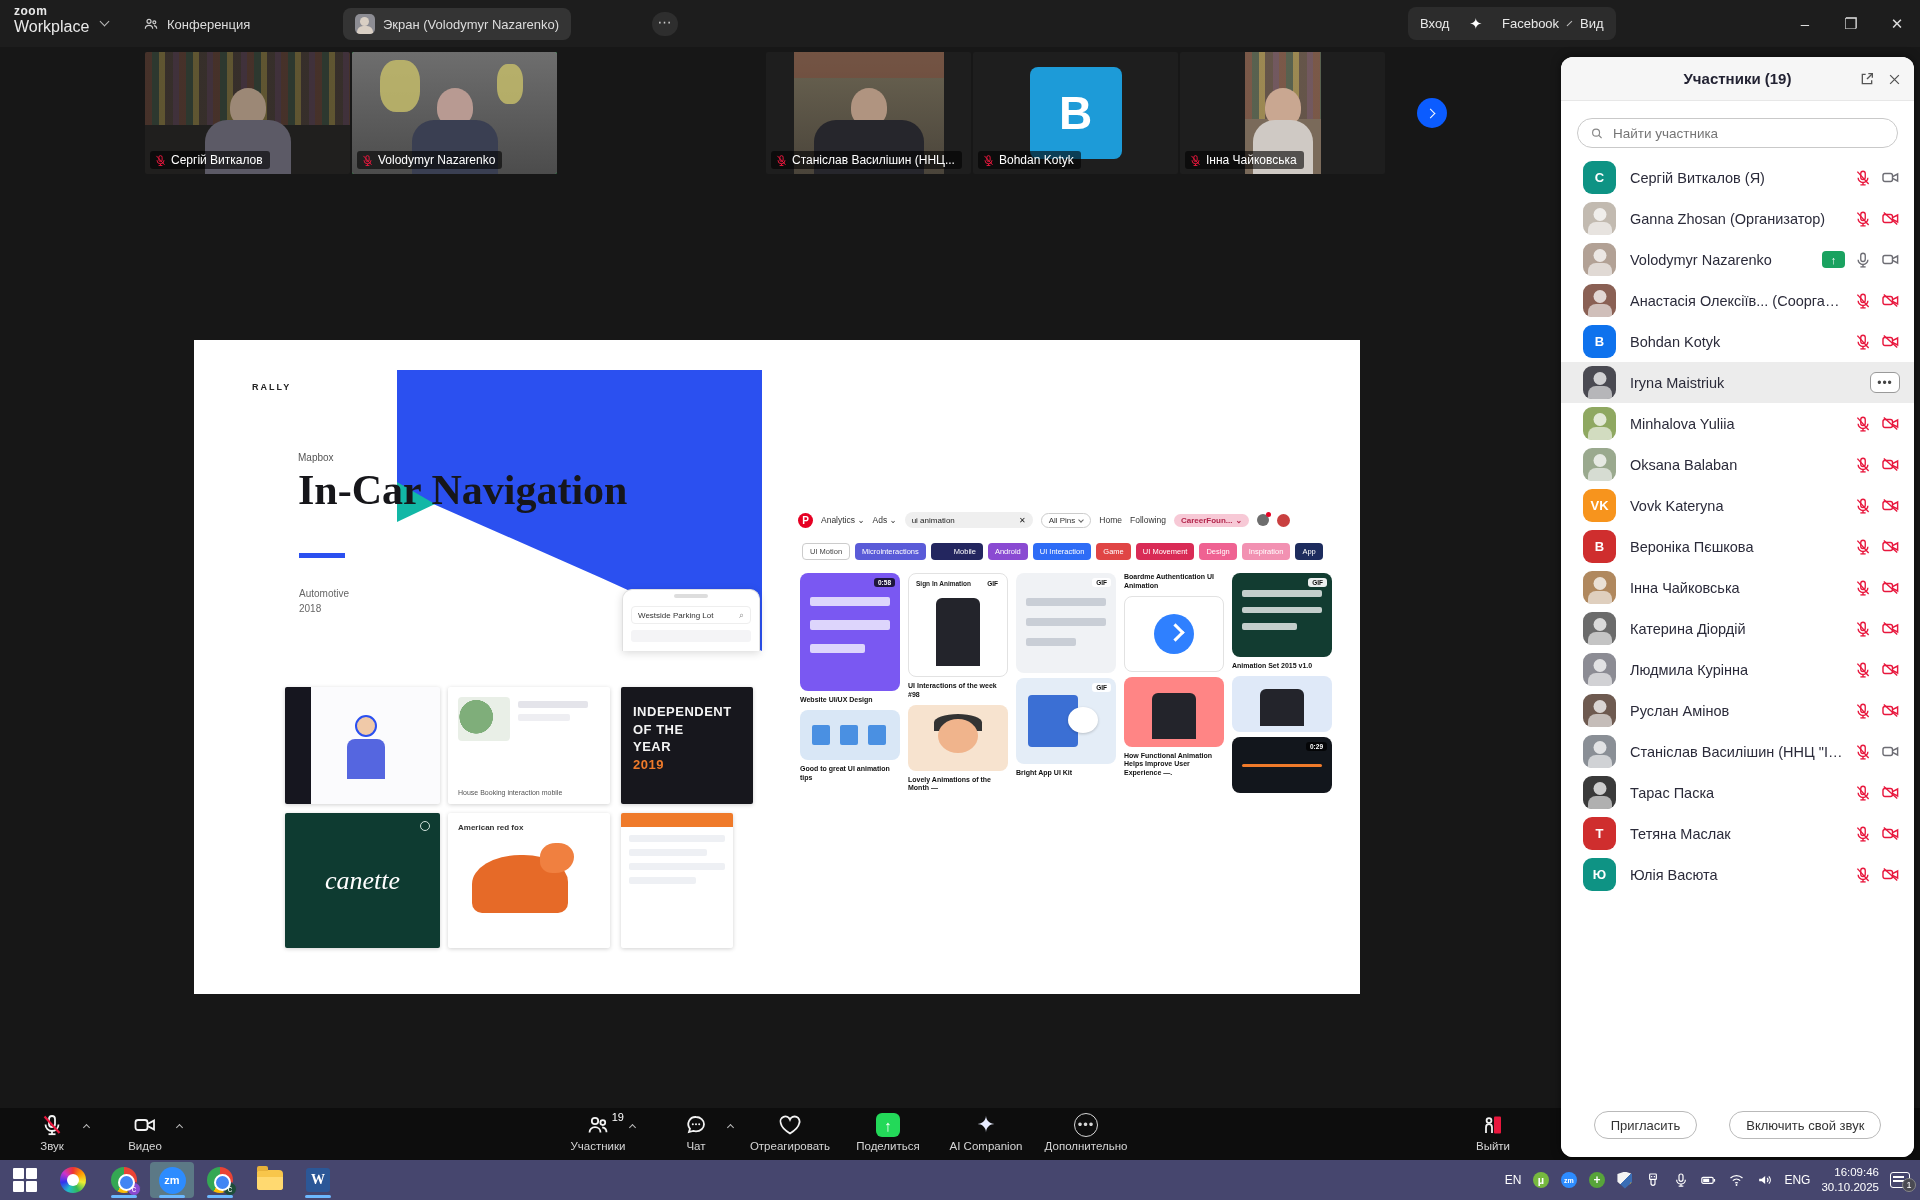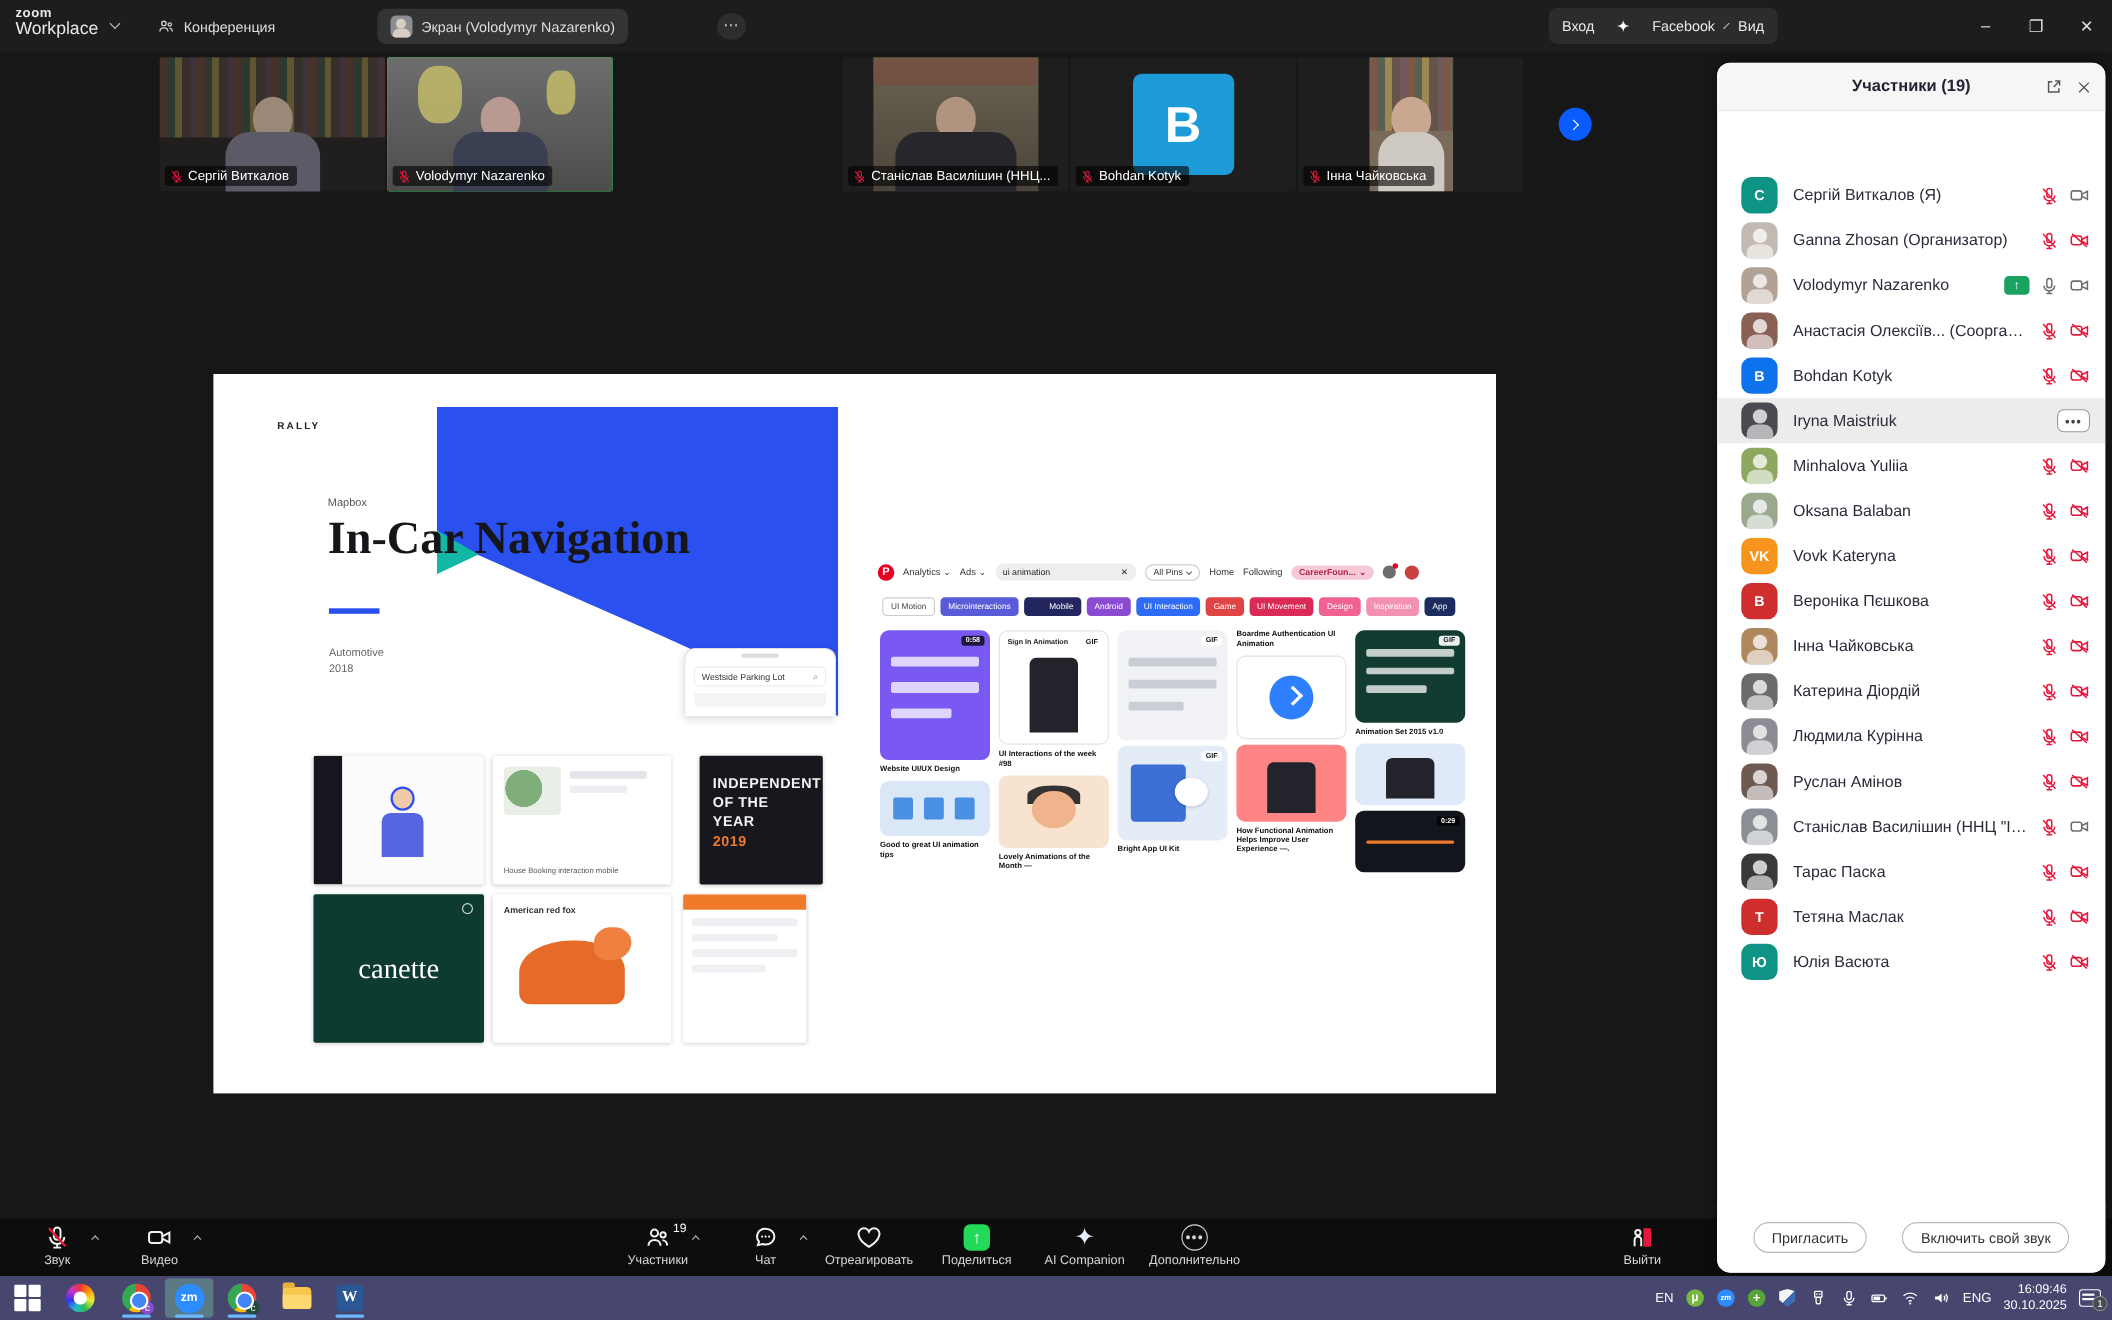--- a/index.html
+++ b/index.html
@@ -67,21 +67,21 @@
   .th-character .bd{position:absolute;left:62px;top:52px;width:38px;height:40px;border-radius:8px 8px 0 0;background:#5566e0;}
   .th-booking{background:#ffffff;}
   .th-booking .pic{position:absolute;left:10px;top:10px;width:52px;height:44px;border-radius:4px;background:radial-gradient(circle at 35% 45%,#7fae7a 0 40%,#e9efe7 41%);}
   .th-booking .l1{position:absolute;left:70px;top:14px;width:70px;height:7px;background:#e4e4ea;border-radius:2px;}
   .th-booking .l2{position:absolute;left:70px;top:27px;width:52px;height:7px;background:#eeeef2;border-radius:2px;}
   .th-booking .cap{position:absolute;left:10px;bottom:8px;font-size:7px;color:#555;}
   .th-poster{background:#17171d;color:#f4f4f4;}
   .th-poster .tx{position:absolute;left:12px;top:16px;font-size:13px;font-weight:bold;line-height:1.35;letter-spacing:.5px;}
   .th-poster .yr{color:#ef7a2a;}
   .th-canette{background:#0e3b31;}
-  .th-canette .tx{position:absolute;left:50%;top:50%;transform:translate(-50%,-50%);font-family:"Liberation Serif",serif;font-size:26px;color:#fff;}
+  .th-canette .tx{position:absolute;left:50%;top:50%;transform:translate(-50%,-50%);font-family:"Liberation Serif",serif;font-style:italic;font-size:26px;color:#fff;}
   .th-canette .dot{position:absolute;right:10px;top:8px;width:10px;height:10px;border:1.5px solid #cfe0da;border-radius:50%;}
   .th-fox{background:#fff;}
   .th-fox .body{position:absolute;left:24px;top:42px;width:96px;height:58px;background:#e66a28;border-radius:50% 46% 10px 10px;}
   .th-fox .face{position:absolute;left:92px;top:30px;width:34px;height:30px;background:#f08040;border-radius:50% 50% 60% 40%;}
   .th-fox .tx{position:absolute;left:10px;top:10px;font-size:8px;font-weight:bold;color:#333;}
   .th-dash{background:#fff;}
   .th-dash .top{position:absolute;left:0;top:0;width:100%;height:14px;background:#ef7a2a;}
   .th-dash .r{position:absolute;left:8px;right:8px;height:7px;background:#eef0f4;border-radius:2px;}
 
   
@@ -380,21 +380,21 @@
           <div class="sidebar"></div>
           <div class="hd"></div>
           <div class="bd"></div>
         </div>
         <div class="thumb th-booking" style="left: 254px; top: 347px; width: 162px; height: 117px;">
           <div class="pic"></div>
           <div class="l1"></div>
           <div class="l2"></div>
           <div class="cap">House Booking interaction mobile</div>
         </div>
-        <div class="thumb th-poster" style="left: 442px; top: 347px; width: 112px; height: 117px;">
+        <div class="thumb th-poster" style="left: 427px; top: 347px; width: 132px; height: 117px;">
           <div class="tx">INDEPENDENT<br>OF THE<br>YEAR<br><span class="yr">2019</span></div>
         </div>
         <div class="thumb th-canette" style="left: 91px; top: 473px; width: 155px; height: 135px;">
           <div class="dot"></div>
           <div class="tx">canette</div>
         </div>
         <div class="thumb th-fox" style="left: 254px; top: 473px; width: 162px; height: 135px;">
           <div class="body"></div>
           <div class="face"></div>
           <div class="tx">American red fox</div>
@@ -583,20 +583,29 @@
               <path d="M20 4l-8 8"></path>
             </g>
           </svg>
         <svg width="15" height="15" viewBox="0 0 24 24">
             <g stroke="#555" stroke-width="2">
               <path d="M5 5l14 14M19 5L5 19"></path>
             </g>
           </svg>
       </span>
     </div>
+    <div class="psearch-wrap">
+      <svg width="15" height="15" viewBox="0 0 24 24">
+          <g fill="none" stroke="#888" stroke-width="2">
+            <circle cx="10.5" cy="10.5" r="6"></circle>
+            <path d="M15.5 15.5L20 20"></path>
+          </g>
+        </svg>
+      <input placeholder="Найти участника" style="">
+    </div>
     <div class="plist" id="plist">
         <div class="p-row">
           <span class="ava" style="background:#0e9384">C</span>
           <span class="p-name">Сергій Виткалов (Я)</span>
           <span class="p-icons">
             <span>
               <svg width="18" height="18" viewBox="0 0 24 24">
                 <g fill="none" stroke="#e8173d" stroke-width="1.8">
     <rect x="9" y="3" width="6" height="11" rx="3"></rect>
                   <path d="M5.5 11.5a6.5 6.5 0 0 0 13 0"></path>

